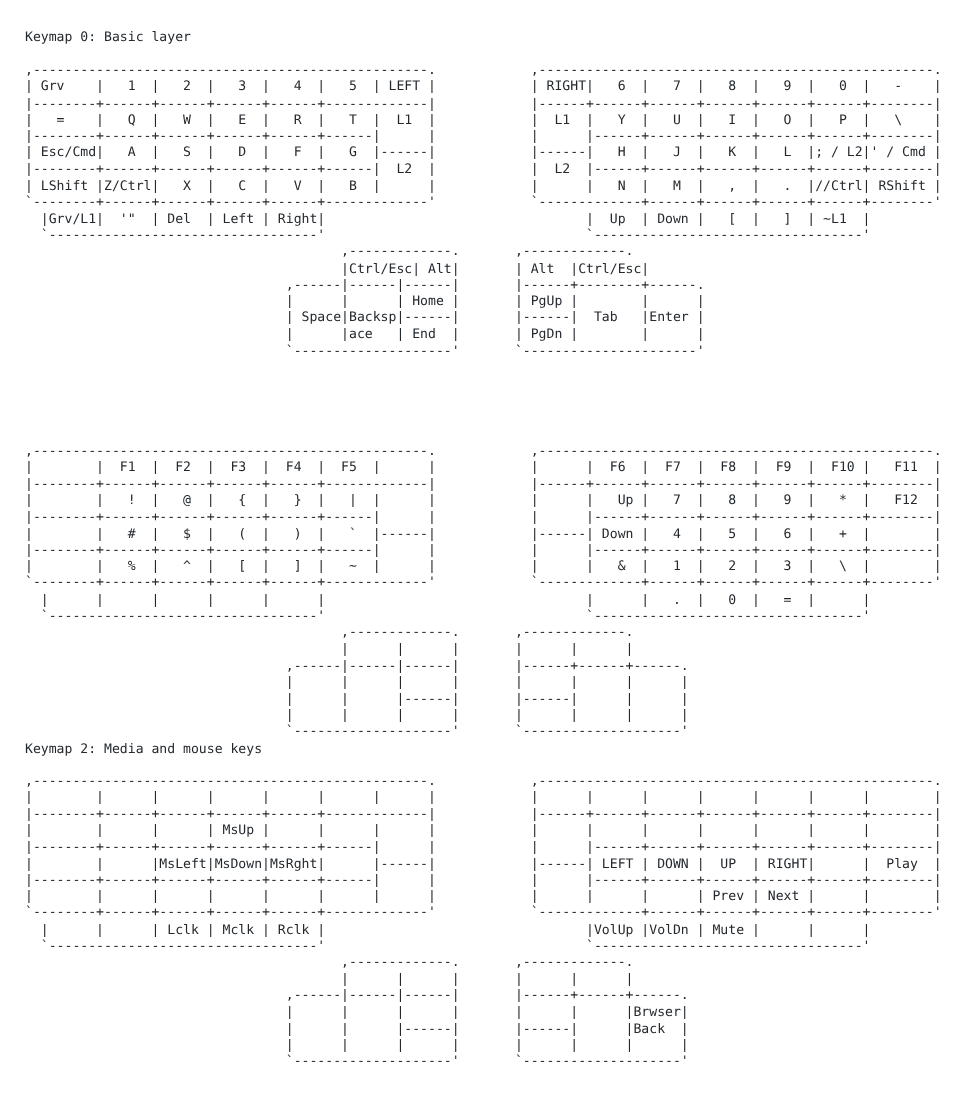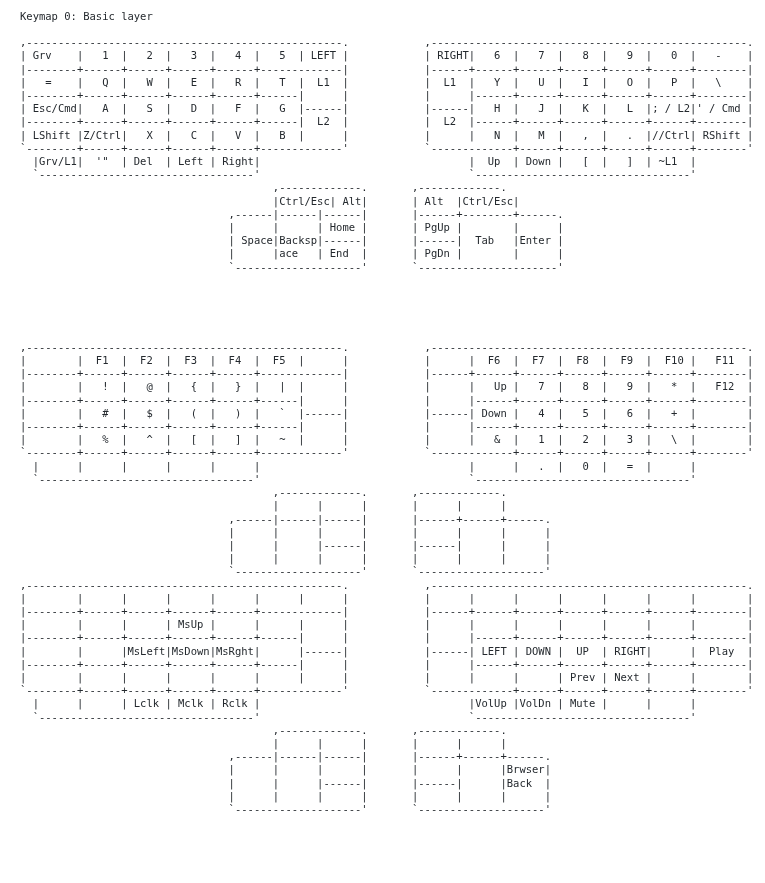--- a/index.html
+++ b/index.html
@@ -7,21 +7,21 @@
     padding: 0;
     background: #ffffff;
   }
   body {
     width: 765px;
     height: 883px;
     overflow: hidden;
   }
   .doc {
     box-sizing: border-box;
-    padding: 10px 0 0 20px;
+    padding: 24px 0 0 20px;
     font-family: "DejaVu Sans Mono", "Liberation Mono", monospace;
     font-size: 10.5px;
     line-height: 13.2px;
     color: #24292e;
   }
   .keymap-section {
     margin: 0;
   }
   .keymap-section.gap-large { margin-bottom: 67px; }
   .keymap-section.gap-none  { margin-bottom: 0; }
@@ -85,20 +85,21 @@
                                         ,-------------.       ,-------------.
                                         |      |      |       |      |      |
                                  ,------|------|------|       |------+------+------.
                                  |      |      |      |       |      |      |      |
                                  |      |      |------|       |------|      |      |
                                  |      |      |      |       |      |      |      |
                                  `--------------------'       `--------------------'</pre>
   </div>
 
   <div class="keymap-section gap-none">
+    <div class="section-title">Keymap 2: Media and mouse keys</div>
     <pre class="ascii-art">,--------------------------------------------------.            ,--------------------------------------------------.
 |        |      |      |      |      |      |      |            |      |      |      |      |      |      |        |
 |--------+------+------+------+------+-------------|            |------+------+------+------+------+------+--------|
 |        |      |      | MsUp |      |      |      |            |      |      |      |      |      |      |        |
 |--------+------+------+------+------+------|      |            |      |------+------+------+------+------+--------|
 |        |      |MsLeft|MsDown|MsRght|      |------|            |------| LEFT | DOWN |  UP  | RIGHT|      |  Play  |
 |--------+------+------+------+------+------|      |            |      |------+------+------+------+------+--------|
 |        |      |      |      |      |      |      |            |      |      |      | Prev | Next |      |        |
 `--------+------+------+------+------+-------------'            `-------------+------+------+------+------+--------'
   |      |      | Lclk | Mclk | Rclk |                                 |VolUp |VolDn | Mute |      |      |

